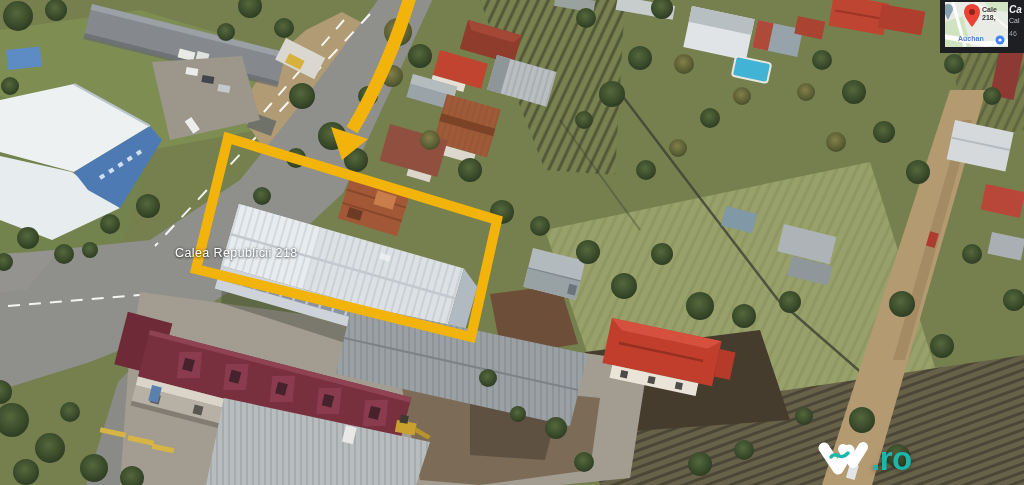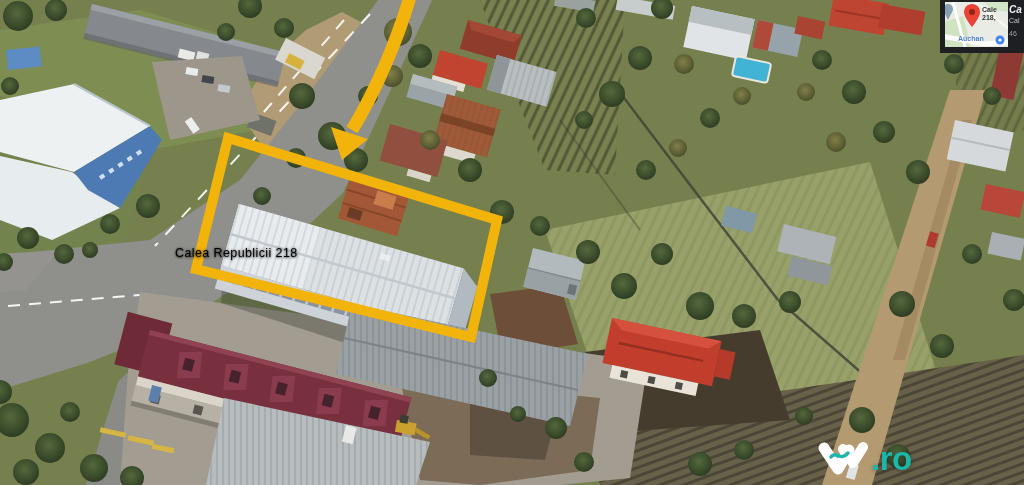--- a/index.html
+++ b/index.html
@@ -1,20 +1,20 @@
 <!DOCTYPE html>
 <html><head>
 <meta charset="utf-8">
 <style>
   html,body{margin:0;padding:0;background:#222;}
   .stage{position:relative;width:1024px;height:485px;overflow:hidden;
          font-family:"Liberation Sans",sans-serif;background:#75804e;}
   .stage svg.scene{position:absolute;left:0;top:0;}
   
-  .street-label{position:absolute;left:175px;top:246px;color:#000000;
+  .street-label{position:absolute;left:175px;top:246px;color:#ffffff;
     font-size:12.5px;letter-spacing:.4px;white-space:nowrap;
     text-shadow:0 0 3px rgba(0,0,0,.6),0 1px 2px rgba(0,0,0,.45);}
   
   .map-panel{position:absolute;right:0;top:0;width:84px;height:53px;
     background:#1d1f23;overflow:hidden;}
   .minimap{position:absolute;left:5px;top:2px;width:63px;height:45px;
     background:#e9ece4;overflow:hidden;}
   .minimap svg{position:absolute;left:0;top:0;}
   .pin-label{position:absolute;left:37px;top:4px;font-size:7px;font-weight:600;
     color:#33373b;line-height:1.15;white-space:nowrap;}

